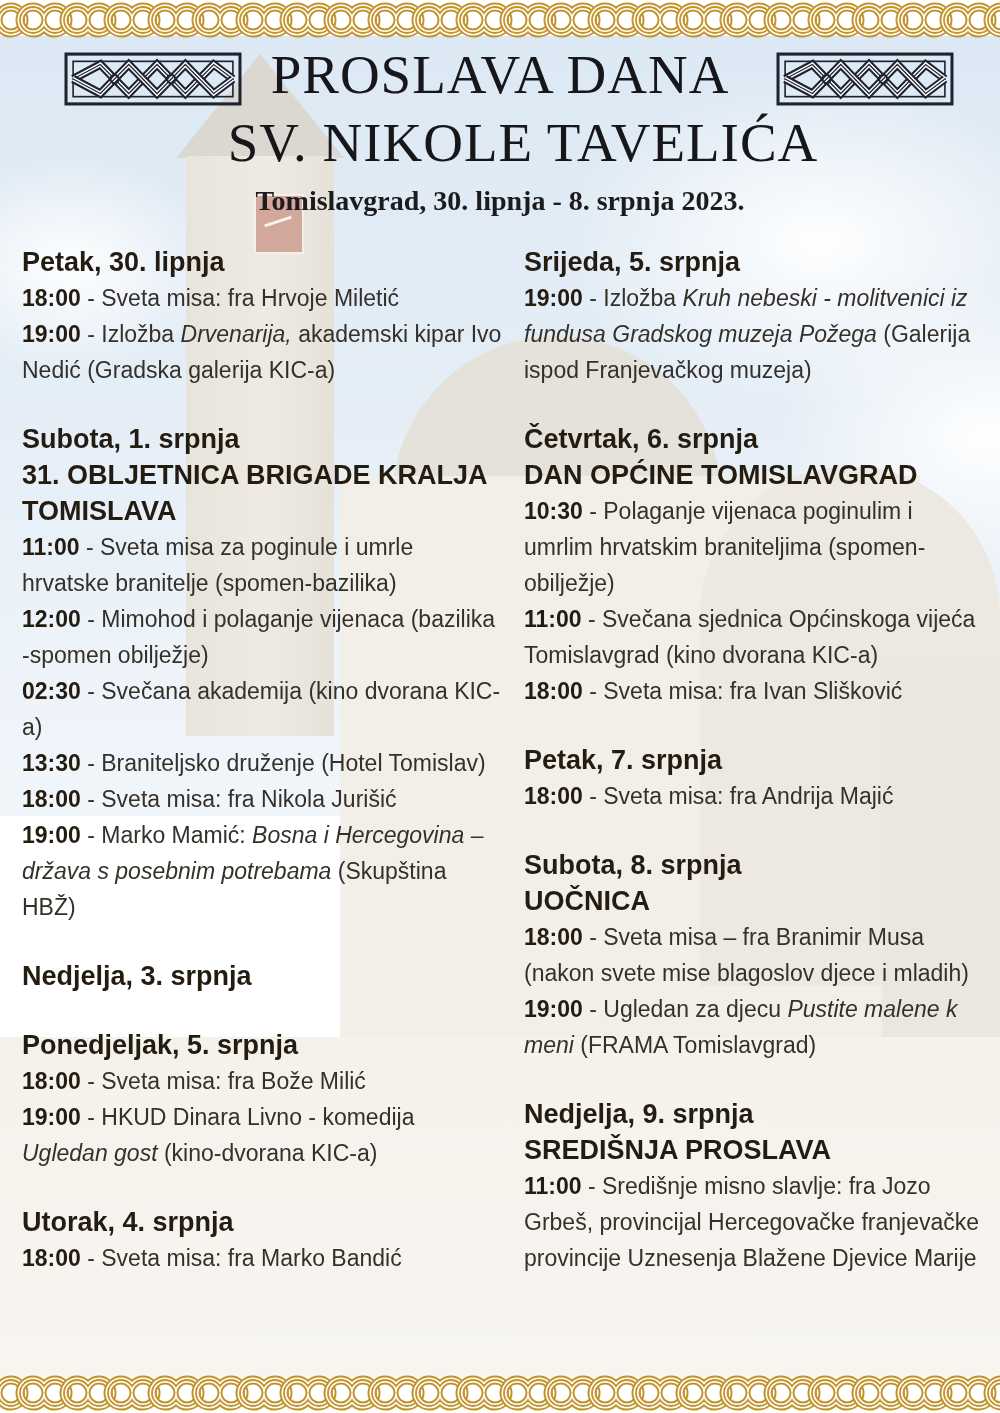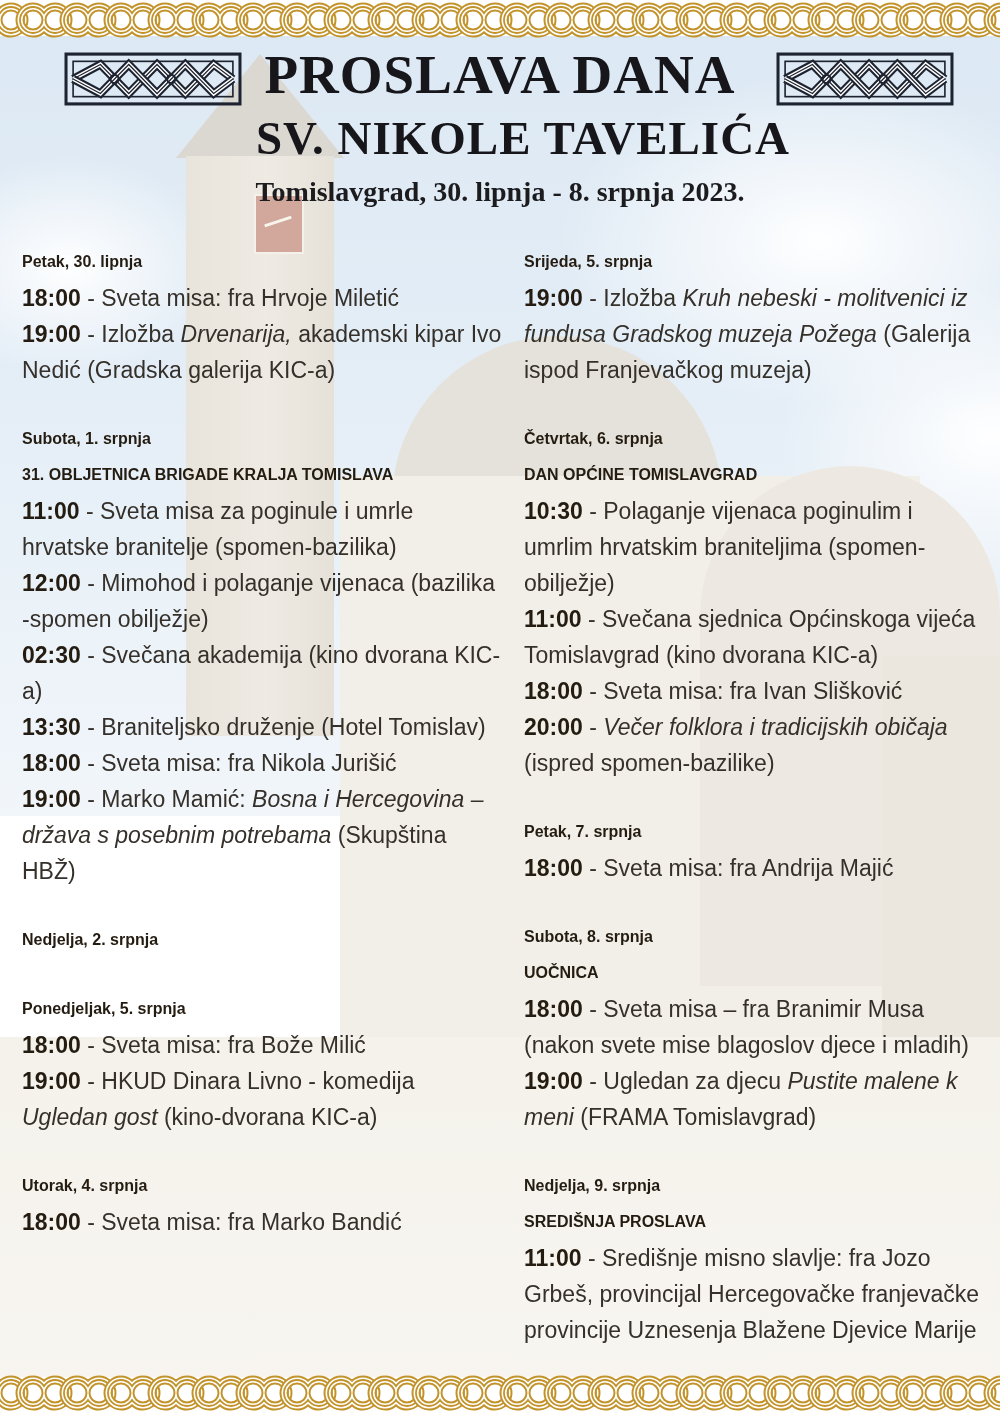--- a/index.html
+++ b/index.html
@@ -38,40 +38,40 @@
 
   
   .braid{position:absolute;left:0;width:100%;height:40px;display:block;}
   .braid.top{top:0;}
   .braid.bottom{bottom:0;}
 
   
   .header{position:absolute;left:0;top:44px;width:100%;text-align:center;z-index:5;}
   .title-line1,.title-line2{
     font-family:"Liberation Serif","DejaVu Serif",serif;
-    font-weight:bold;color:#17161a;line-height:1.12;letter-spacing:1px;text-align:center;
+    font-weight:normal;color:#17161a;line-height:1.12;letter-spacing:1px;text-align:center;
   }
   .title-line1{font-size:55px;}
-  .title-line2{font-size:47px;margin-top:6px;margin-left:46px;}
+  .title-line2{font-size:55px;margin-top:6px;margin-left:46px;}
   .subtitle{
     font-family:"Liberation Serif","DejaVu Serif",serif;
     font-weight:bold;color:#1c1b1e;font-size:28px;margin-top:12px;
   }
   .pleter{position:absolute;top:52px;width:178px;height:54px;z-index:4;}
   .pleter.left{left:64px;}
   .pleter.right{left:776px;}
 
   
   .col{position:absolute;top:244px;z-index:5;color:#35302a;
        font-size:23px;line-height:36px;}
   .col.left{left:22px;width:482px;}
   .col.right{left:524px;width:462px;}
   .day-section{margin-bottom:33px;}
   .day-heading,.day-subheading{
-    font-weight:bold;color:#241c11;font-size:16px;
+    font-weight:bold;color:#241c11;font-size:27px;
   }
   .event-line{margin:0;}
   .event-line strong{color:#241c11;}
   .it{font-style:italic;}
 </style>
 </head>
 <body>
 
 <div class="page">
 
@@ -157,21 +157,21 @@
         <div class="day-heading">Subota, 1. srpnja</div>
         <div class="day-subheading">31. OBLJETNICA BRIGADE KRALJA TOMISLAVA</div>
         <p class="event-line"><strong>11:00</strong><span> - Sveta misa za poginule i umrle hrvatske branitelje (spomen-bazilika)</span></p>
         <p class="event-line"><strong>12:00</strong><span> - Mimohod i polaganje vijenaca (bazilika -spomen obilježje)</span></p>
         <p class="event-line"><strong>02:30</strong><span> - Svečana akademija (kino dvorana KIC-a)</span></p>
         <p class="event-line"><strong>13:30</strong><span> - Braniteljsko druženje (Hotel Tomislav)</span></p>
         <p class="event-line"><strong>18:00</strong><span> - Sveta misa: fra Nikola Jurišić</span></p>
         <p class="event-line"><strong>19:00</strong><span> - Marko Mamić: </span><span class="it">Bosna i Hercegovina – država s posebnim potrebama</span><span> (Skupština HBŽ)</span></p>
       </section>
       <section class="day-section">
-        <div class="day-heading">Nedjelja, 2. srpnja</div>
+        <div class="day-heading">Nedjelja, 3. srpnja</div>
       </section>
       <section class="day-section">
         <div class="day-heading">Ponedjeljak, 5. srpnja</div>
         <p class="event-line"><strong>18:00</strong><span> - Sveta misa: fra Bože Milić</span></p>
         <p class="event-line"><strong>19:00</strong><span> - HKUD Dinara Livno - komedija </span><span class="it">Ugledan gost</span><span> (kino-dvorana KIC-a)</span></p>
       </section>
       <section class="day-section">
         <div class="day-heading">Utorak, 4. srpnja</div>
         <p class="event-line"><strong>18:00</strong><span> - Sveta misa: fra Marko Bandić</span></p>
       </section>
@@ -180,21 +180,20 @@
       <section class="day-section">
         <div class="day-heading">Srijeda, 5. srpnja</div>
         <p class="event-line"><strong>19:00</strong><span> - Izložba </span><span class="it">Kruh nebeski - molitvenici iz fundusa Gradskog muzeja Požega</span><span> (Galerija ispod Franjevačkog muzeja)</span></p>
       </section>
       <section class="day-section">
         <div class="day-heading">Četvrtak, 6. srpnja</div>
         <div class="day-subheading">DAN OPĆINE TOMISLAVGRAD</div>
         <p class="event-line"><strong>10:30</strong><span> - Polaganje vijenaca poginulim i umrlim hrvatskim braniteljima (spomen-obilježje)</span></p>
         <p class="event-line"><strong>11:00</strong><span> - Svečana sjednica Općinskoga vijeća Tomislavgrad (kino dvorana KIC-a)</span></p>
         <p class="event-line"><strong>18:00</strong><span>  - Sveta misa: fra Ivan Slišković</span></p>
-        <p class="event-line"><strong>20:00</strong><span>  - </span><span class="it">Večer folklora i tradicijskih običaja</span><span> (ispred spomen-bazilike)</span></p>
       </section>
       <section class="day-section">
         <div class="day-heading">Petak, 7. srpnja</div>
         <p class="event-line"><strong>18:00</strong><span>  - Sveta misa: fra Andrija Majić</span></p>
       </section>
       <section class="day-section">
         <div class="day-heading">Subota, 8. srpnja</div>
         <div class="day-subheading">UOČNICA</div>
         <p class="event-line"><strong>18:00</strong><span> - Sveta misa – fra Branimir Musa (nakon svete mise blagoslov djece i mladih)</span></p>
         <p class="event-line"><strong>19:00</strong><span> - Ugledan za djecu </span><span class="it">Pustite malene k meni</span><span> (FRAMA Tomislavgrad)</span></p>

